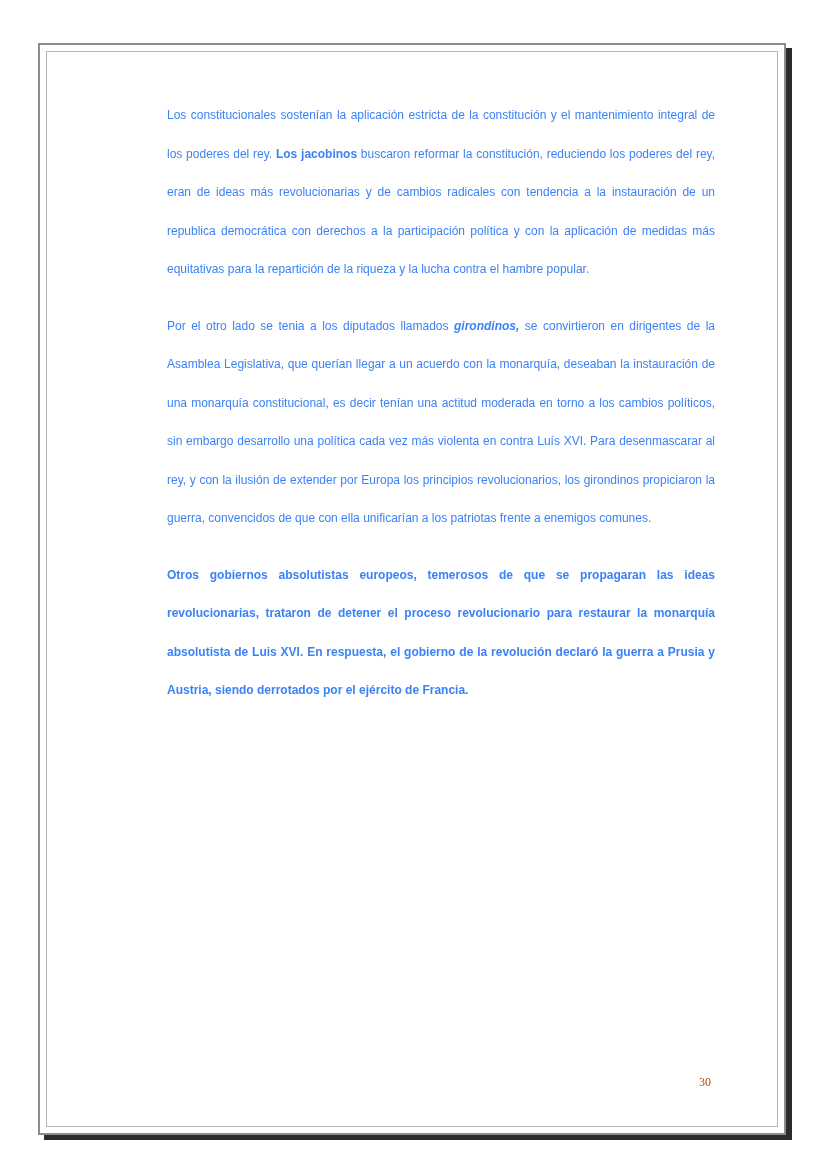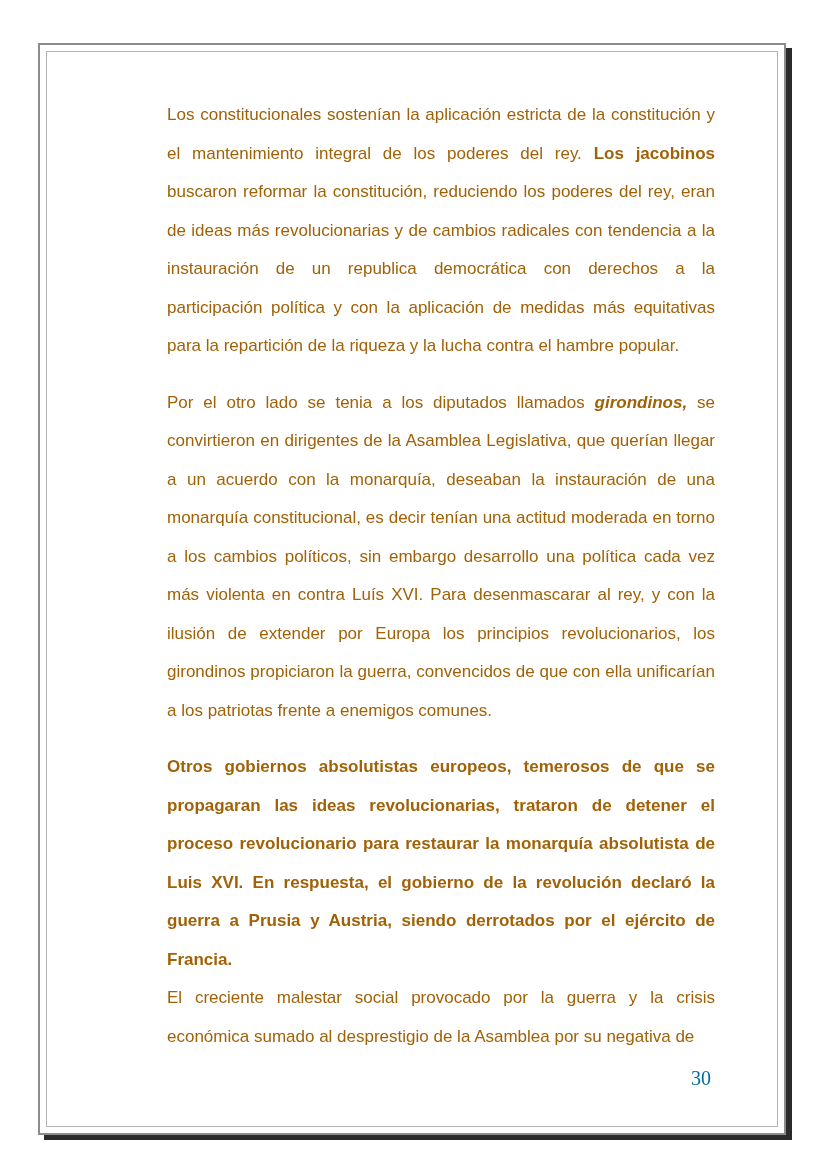--- a/index.html
+++ b/index.html
@@ -43,62 +43,61 @@
     box-sizing: border-box;
   }
   .content {
     position: absolute;
     left: 120px;
     top: 44px;
     width: 548px;
     box-sizing: border-box;
   }
   .para {
-    font-size: 17px;
+    font-size: 12px;
     line-height: 38.5px;
-    color: #a16207;
+    color: #3b82f6;
     text-align: justify;
     text-justify: inter-word;
     margin: 0 0 18px 0;
   }
   .para.tight {
     margin-bottom: 0;
     font-weight: bold;
   }
   .para b {
     font-weight: bold;
   }
   .para i {
     font-weight: bold;
   }
   .page-number {
     position: absolute;
     right: 66px;
     bottom: 36px;
     font-family: "Liberation Serif", serif;
-    font-size: 20px;
-    color: #0369a1;
+    font-size: 12px;
+    color: #c2410c;
   }
 </style>
 </head>
 <body>
 
 <div class="page-shadow"></div>
 
 <div class="page-outer">
   <div class="page-inner">
 
     <div class="content">
 
       <p class="para"><span>Los constitucionales sostenían la aplicación estricta de la constitución y el mantenimiento integral de los poderes del rey. </span><b>Los jacobinos</b><span> buscaron reformar la constitución, reduciendo los poderes del rey, eran de ideas más revolucionarias y de cambios radicales con tendencia a la instauración de un republica democrática con derechos a la participación política y con la aplicación de medidas más equitativas para la repartición de la riqueza y la lucha contra el hambre popular.</span></p>
 
       <p class="para"><span>Por el otro lado se tenia a los  diputados llamados </span><i>girondinos,</i><span>  se convirtieron en dirigentes de la Asamblea Legislativa, que querían llegar a un acuerdo con la monarquía, deseaban la instauración de una monarquía constitucional, es decir tenían una actitud moderada en torno a los cambios políticos, sin embargo desarrollo  una política cada vez más violenta en contra Luís XVI. Para desenmascarar al rey, y con la ilusión de extender por Europa los principios revolucionarios, los girondinos propiciaron la guerra, convencidos de que con ella unificarían a los patriotas frente a enemigos comunes.</span></p>
 
       <p class="para tight"><span>Otros gobiernos absolutistas europeos, temerosos de que se propagaran las ideas revolucionarias, trataron de detener el proceso revolucionario para restaurar la monarquía absolutista de Luis XVI. En respuesta, el gobierno de la revolución declaró la guerra a Prusia y Austria, siendo derrotados por el ejército de Francia.</span></p>
 
-      <p class="para"><span>El creciente malestar social provocado por la guerra y la crisis económica sumado al desprestigio de la Asamblea por su negativa de</span></p>
 
     </div>
 
     <div class="page-number">30</div>
 
   </div>
 </div>
 
 </body></html>

